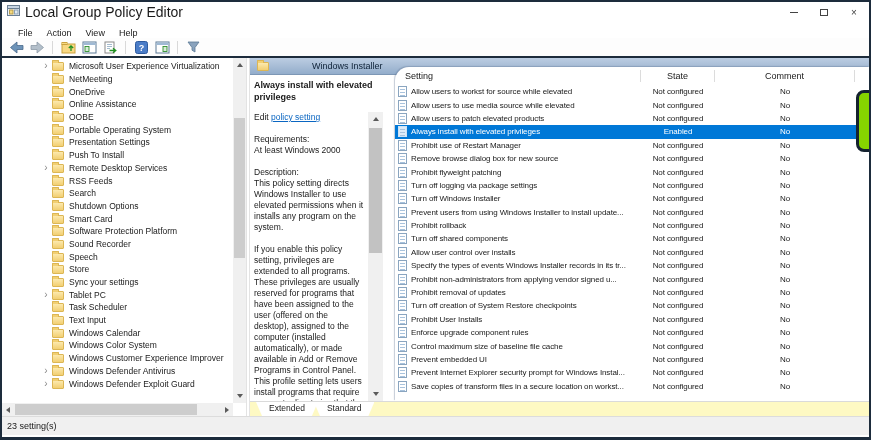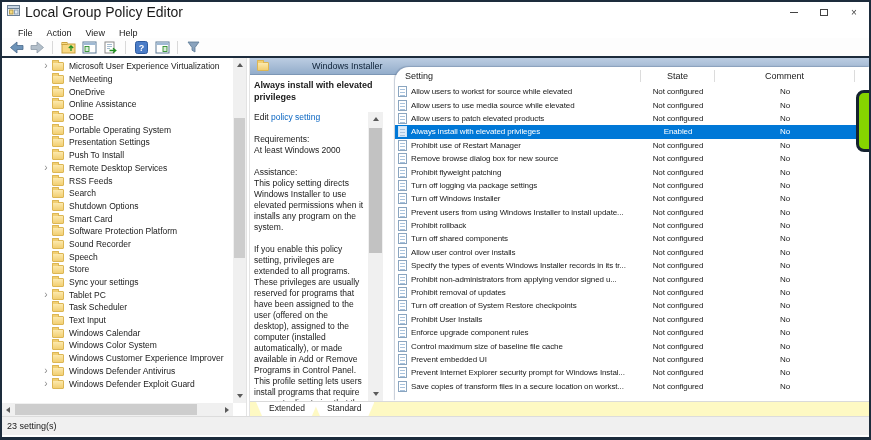--- a/index.html
+++ b/index.html
@@ -50,21 +50,21 @@
   .details-header{height:17px;flex:none;display:flex;align-items:center;padding-left:7px;
     background:linear-gradient(#bccde2,#93adcb);border-bottom:1px solid #7d97b5;font-size:9px;color:#0e2238;gap:34px;}
   .details-header .hdr-label{margin-left:9px;}
   .details-body{flex:1;display:flex;min-height:0;}
   
   .desc-pane{width:145px;flex:none;display:flex;flex-direction:column;padding:4px 0 0 4px;font-size:8.5px;line-height:11px;}
   .desc-title{font-weight:bold;font-size:9px;line-height:12px;padding-right:10px;margin-bottom:9px;}
   .desc-row{flex:1;display:flex;min-height:0;}
   .desc-text{flex:1;padding-right:4px;}
   .desc-text p{margin:0 0 11px 0;}
-  .link{color:#0a66c2;margin-top:7px;}
+  .link{color:#0a66c2;text-decoration:underline;margin-top:7px;}
   .desc-vscroll{width:15px;flex:none;background:#f0f0f0;position:relative;margin-right:12px;}
   .desc-vscroll .thumb{position:absolute;left:1px;right:1px;top:16px;height:125px;background:#c2c2c2;}
   
   .list-pane{flex:1;display:flex;flex-direction:column;background:#fff;margin-top:-8px;
     border-top-left-radius:14px;position:relative;box-shadow:-1px -1px 1px rgba(90,110,140,.35);min-width:0;}
   .list-header{height:18px;flex:none;display:flex;align-items:center;font-size:9px;}
   .list-header .hcell{height:12px;line-height:12px;}
   .hcell-setting{width:246px;padding-left:10px;border-right:1px solid #dcdcdc;}
   .hcell-state{width:74px;text-align:center;border-right:1px solid #dcdcdc;}
   .hcell-comment{width:140px;text-align:center;border-right:1px solid #dcdcdc;}
@@ -360,21 +360,21 @@
         <span class="hdr-label">Windows Installer</span>
       </div>
       <div class="details-body">
         <div class="desc-pane">
           <div class="desc-title">Always install with elevated privileges</div>
           <div class="desc-row">
             <div class="desc-text">
               <p><span>Edit </span><span class="link">policy setting</span></p>
               <p><span>Requirements:</span><br>
                  <span>At least Windows 2000</span></p>
-              <p><span>Assistance:</span><br>
+              <p><span>Description:</span><br>
                  <span>This policy setting directs Windows Installer to use elevated permissions when it installs any program on the system.</span></p>
               <p>If you enable this policy setting, privileges are extended to all programs. These privileges are usually reserved for programs that have been assigned to the user (offered on the desktop), assigned to the computer (installed automatically), or made available in Add or Remove Programs in Control Panel. This profile setting lets users install programs that require access to directories that the user might not have permission to view or change, including directories on highly restricted computers.</p>
             </div>
             <div class="desc-vscroll">
               <span class="arr arr-up"></span>
               <span class="thumb"></span>
               <span class="arr arr-down"></span>
             </div>
           </div>
         </div>

